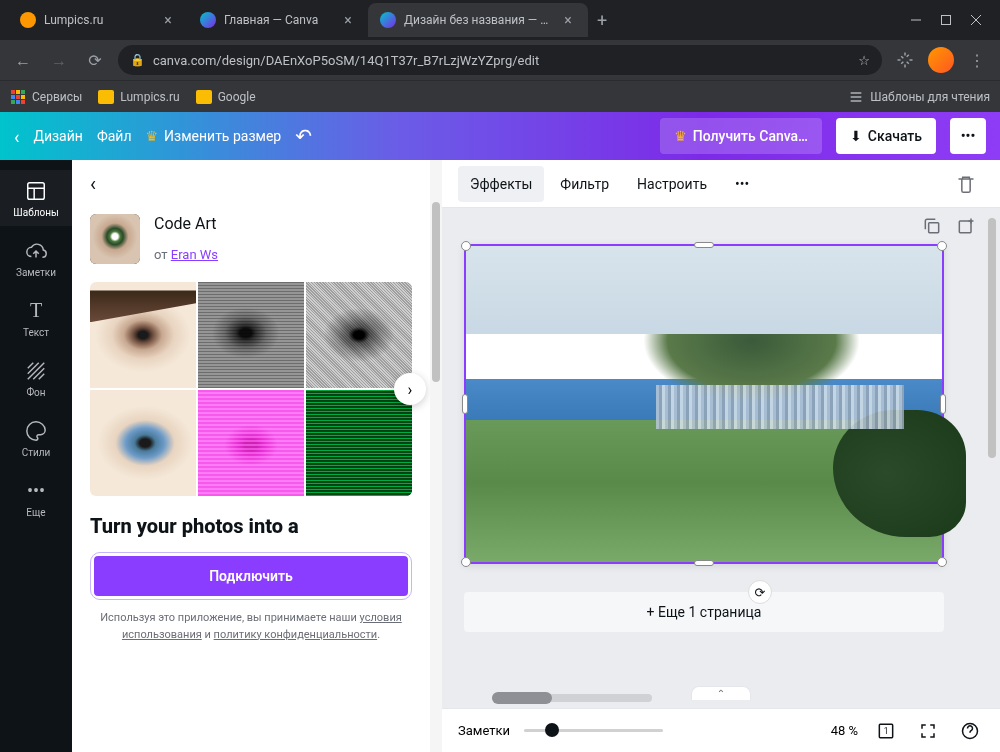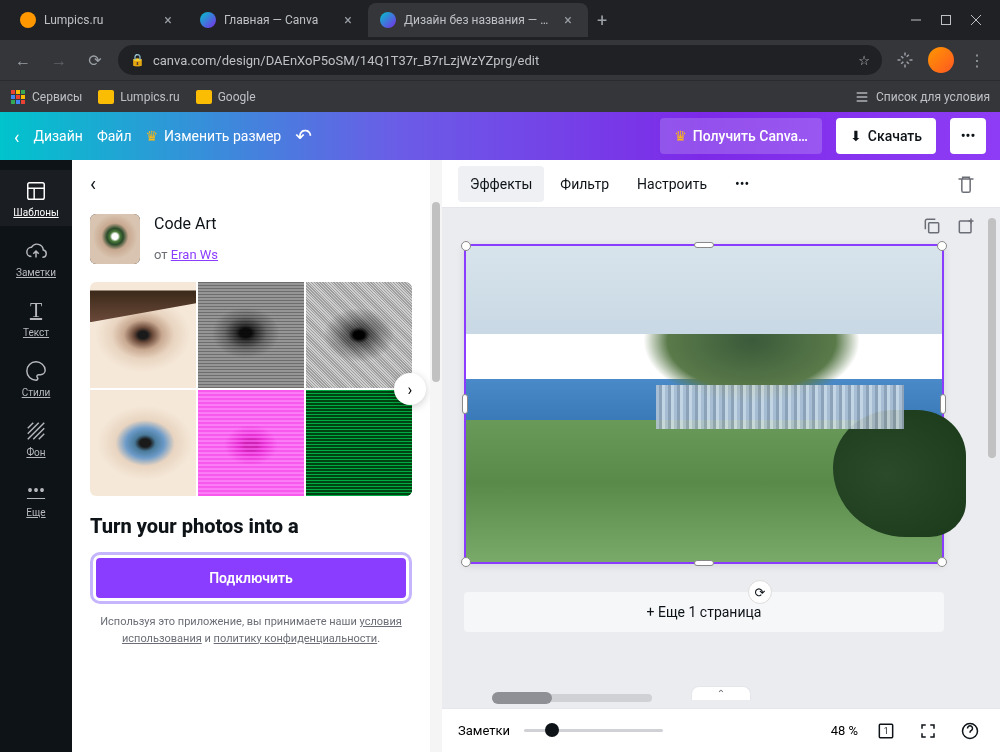--- a/index.html
+++ b/index.html
@@ -39,21 +39,21 @@
 .canva-btn.transparent { background: rgba(255,255,255,0.18); color: #fff; }
 .canva-btn.white { background: #fff; color: #0e1318; }
 .canva-btn.icon-only { padding: 0; width: 36px; justify-content: center; background: #fff; color: #0e1318; }
 .crown { color: #fdb813; }
 
 
 .main { display: flex; height: 592px; }
 
 
 .sidebar { width: 72px; background: #0e1318; display: flex; flex-direction: column; align-items: center; padding-top: 10px; gap: 4px; }
-.sidebar-item { width: 72px; height: 56px; display: flex; flex-direction: column; align-items: center; justify-content: center; gap: 4px; color: #b6b8bc; font-size: 10px; text-decoration: underline; }
+.sidebar-item { width: 72px; height: 56px; display: flex; flex-direction: column; align-items: center; justify-content: center; gap: 4px; color: #b6b8bc; font-size: 10px; }
 .sidebar-item.active { color: #fff; background: #1a1d21; }
 .sidebar-icon { width: 24px; height: 24px; display: flex; align-items: center; justify-content: center; font-size: 18px; }
 
 
 .panel-container { width: 370px; background: #fff; position: relative; display: flex; }
 .panel { flex: 1; display: flex; flex-direction: column; overflow: hidden; }
 .panel-back { height: 48px; display: flex; align-items: center; padding: 0 18px; font-size: 20px; color: #0e1318; }
 .panel-scroll { flex: 1; overflow: hidden; padding: 0 18px; position: relative; }
 .panel-scrollbar { width: 12px; background: #f5f5f5; }
 .scrollbar-thumb { width: 8px; margin: 2px auto; background: #c1c1c1; border-radius: 4px; height: 180px; }
@@ -70,21 +70,21 @@
 .eye1 { background: radial-gradient(ellipse 45% 35% at 50% 50%, #1a1a1a 10%, #6b4a3a 20%, #c8a890 40%, #e8d4c0 65%, #f5e8d8 100%); }
 .eye1::after { content:''; position:absolute; top:8%; left:0; right:0; height:30%; background: linear-gradient(180deg, #3a2818, #6b4a3a); clip-path: polygon(0 0, 100% 0, 100% 40%, 0 100%); }
 .eye2 { background: repeating-linear-gradient(0deg, #888 0 1px, #bbb 1px 3px), radial-gradient(ellipse 40% 30% at 45% 48%, #111 14%, #444 24%, #999 50%, #ccc 80%); background-blend-mode: multiply; }
 .eye3 { background: repeating-linear-gradient(45deg, #aaa 0 1px, #ddd 1px 2px), radial-gradient(ellipse 42% 32% at 50% 50%, #000 12%, #666 24%, #aaa 50%, #eee 80%); background-blend-mode:multiply; }
 .eye4 { background: radial-gradient(ellipse 45% 35% at 52% 50%, #1a1a1a 11%, #4a7a9a 22%, #6b9ac8 40%, #e8d4c0 62%, #f5e8d8 100%); }
 .eye5 { background: repeating-linear-gradient(0deg, #c818a8 0 2px, #e848d8 2px 4px), radial-gradient(ellipse 42% 32% at 50% 52%, #220a22 14%, #8a1878 28%, #d848c8 60%); background-blend-mode: screen; }
 .eye6 { background: repeating-linear-gradient(0deg, #0a4 0 1px, #041 1px 3px), #031; }
 .gallery-next { position: absolute; right: -14px; top: 50%; transform: translateY(-50%); width: 32px; height: 32px; background: #fff; border-radius: 50%; box-shadow: 0 2px 8px rgba(0,0,0,0.2); display: flex; align-items: center; justify-content: center; }
 
 .app-heading { font-size: 20px; font-weight: 800; color: #0e1318; margin-top: 18px; }
-.big-button-wrap { margin-top: 14px; border: 3px solid #c4b5fd; border-radius: 10px; padding: 3px; }
+.big-button-wrap { margin-top: 14px; border: 1px solid #c4b5fd; border-radius: 10px; padding: 3px; }
 .big-button { width: 100%; height: 40px; background: #8b3dff; color: #fff; border-radius: 4px; font-size: 14px; font-weight: 600; display: flex; align-items: center; justify-content: center; }
 .app-disclaimer { font-size: 11px; color: #6b6e76; text-align: center; margin-top: 10px; line-height: 1.5; }
 .app-disclaimer a { color: #6b6e76; text-decoration: underline; }
 
 
 .canvas-area { flex: 1; background: #ebecef; display: flex; flex-direction: column; }
 .canvas-toolbar { height: 48px; background: #fff; border-bottom: 1px solid #e5e6eb; display: flex; align-items: center; padding: 0 16px; gap: 4px; }
 .ct-btn { height: 36px; padding: 0 12px; border-radius: 4px; display: flex; align-items: center; font-size: 14px; color: #0e1318; }
 .ct-btn.active { background: #eef0f3; }
 .ct-spacer { flex: 1; }
@@ -200,21 +200,21 @@
   <div class="bookmark">
     <div class="bookmark-folder yellow"></div>
     <span>Google</span>
   </div>
   <div class="reading-list">
     <svg width="16" height="16" viewBox="0 0 24 24" fill="none" stroke="#bdc1c6" stroke-width="2">
         <line x1="4" y1="6" x2="20" y2="6"></line>
         <line x1="4" y1="12" x2="20" y2="12"></line>
         <line x1="4" y1="18" x2="20" y2="18"></line>
       </svg>
-    <span>Список для условия</span>
+    <span>Шаблоны для чтения</span>
   </div>
 </div>
 
 <div class="canva-header">
   <div class="canva-nav-item canva-back">‹</div>
   <div class="canva-nav-item">
       <span>Дизайн</span>
     </div>
   <div class="canva-nav-item">
       <span>Файл</span>
@@ -254,40 +254,40 @@
           <svg width="22" height="22" viewBox="0 0 24 24" fill="none" stroke="currentColor" stroke-width="1.6">
             <path d="M7 18a5 5 0 010-10 7 7 0 0113 3 4 4 0 01-1 7.9"></path>
             <path d="M12 12v7m-3-4l3-3 3 3"></path>
           </svg>
         </div>
       <span>Заметки</span>
     </div>
     <div class="sidebar-item">
       <div class="sidebar-icon" style="font-family:serif;font-size:20px">T</div>
       <span>Текст</span>
-    </div>
-    <div class="sidebar-item">
-      <div class="sidebar-icon">
-          <svg width="22" height="22" viewBox="0 0 24 24" fill="none" stroke="currentColor" stroke-width="1.6">
-            <path d="M12 2a10 10 0 100 20c1 0 2-1 2-2s-1-1-1-2 1-2 2-2h2a5 5 0 005-5c0-5-5-9-10-9z"></path>
-          </svg>
-        </div>
-      <span>Стили</span>
     </div>
     <div class="sidebar-item">
       <div class="sidebar-icon">
           <svg width="22" height="22" viewBox="0 0 24 24" fill="none" stroke="currentColor" stroke-width="1.6">
             <line x1="3" y1="21" x2="21" y2="3"></line>
             <line x1="3" y1="15" x2="15" y2="3"></line>
             <line x1="3" y1="9" x2="9" y2="3"></line>
             <line x1="9" y1="21" x2="21" y2="9"></line>
             <line x1="15" y1="21" x2="21" y2="15"></line>
           </svg>
         </div>
       <span>Фон</span>
+    </div>
+    <div class="sidebar-item">
+      <div class="sidebar-icon">
+          <svg width="22" height="22" viewBox="0 0 24 24" fill="none" stroke="currentColor" stroke-width="1.6">
+            <path d="M12 2a10 10 0 100 20c1 0 2-1 2-2s-1-1-1-2 1-2 2-2h2a5 5 0 005-5c0-5-5-9-10-9z"></path>
+          </svg>
+        </div>
+      <span>Стили</span>
     </div>
     <div class="sidebar-item">
       <div class="sidebar-icon">•••</div>
       <span>Еще</span>
     </div>
   </div>
 
   <div class="panel-container">
     <div class="panel">
       <div class="panel-back">‹</div>

